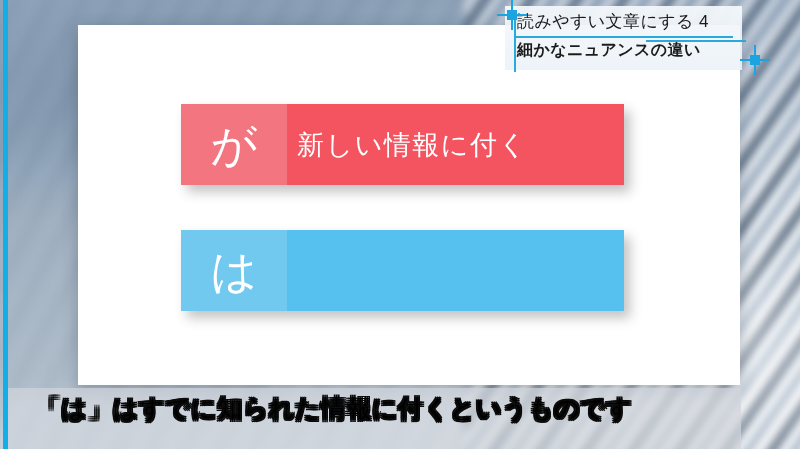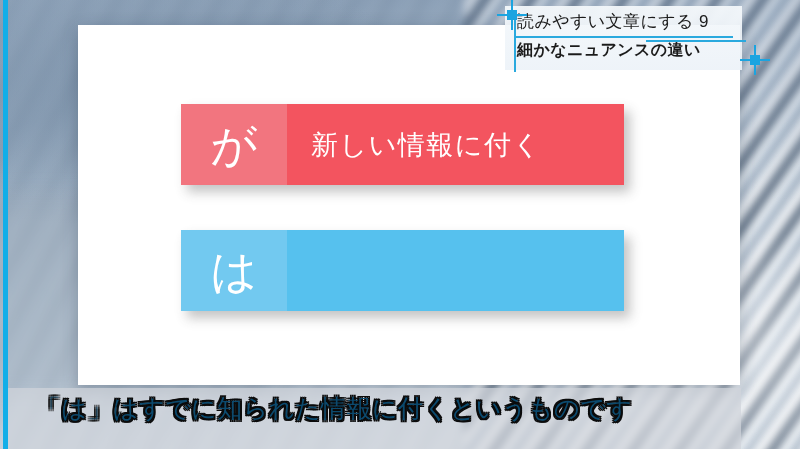--- a/index.html
+++ b/index.html
@@ -122,34 +122,34 @@
   }
   .bar-red .bar-key{background:#F2757F;}
   .bar-blue .bar-key{background:#72C9F0;}
 
   .bar-text{
     flex:1 1 auto;
     display:flex;align-items:center;
     color:#ffffff;
     font-size:27px;
     letter-spacing:1.5px;
-    padding-left:24px;
+    padding-left:10px;
     font-weight:400;
   }
   .bar-blue .bar-text{padding-left:12px;font-size:26px;letter-spacing:1.2px;}
 
   
   .subtitle-band{
     position:absolute;left:8px;top:388px;width:733px;height:61px;
     background:rgba(208,212,218,0.74);
   }
   .subtitle-text{
     position:absolute;left:0;top:388px;width:668px;height:40px;
     display:flex;align-items:center;justify-content:center;
-    color:#0c4a6e;
+    color:#000000;
     font-size:25px;
     letter-spacing:0.5px;
     white-space:nowrap;
     text-shadow:
       -2px -2px 0 #0b0b0b, 2px -2px 0 #0b0b0b,
       -2px  2px 0 #0b0b0b, 2px  2px 0 #0b0b0b,
       -2px  0   0 #0b0b0b, 2px  0   0 #0b0b0b,
        0   -2px 0 #0b0b0b, 0    2px 0 #0b0b0b;
   }
 </style>
@@ -163,21 +163,21 @@
   <div class="bg-streaks3"></div>
   <div class="bg-streaks2"></div>
   <div class="bg-soft"></div>
 
   <div class="left-stripe"></div>
 
   <div class="card"></div>
 
   <div class="title-plate">
     <div class="title-vline"></div>
-    <div class="title-line1">読みやすい文章にする 9</div>
+    <div class="title-line1">読みやすい文章にする 4</div>
     <div class="title-rule"></div>
     <div class="title-line2">細かなニュアンスの違い</div>
   </div>
   <div class="br-rule"></div>
   <div class="cross cross-tl">
     <div class="h"></div>
       <div class="v"></div>
       <div class="dot"></div>
   </div>
   <div class="cross cross-br">

